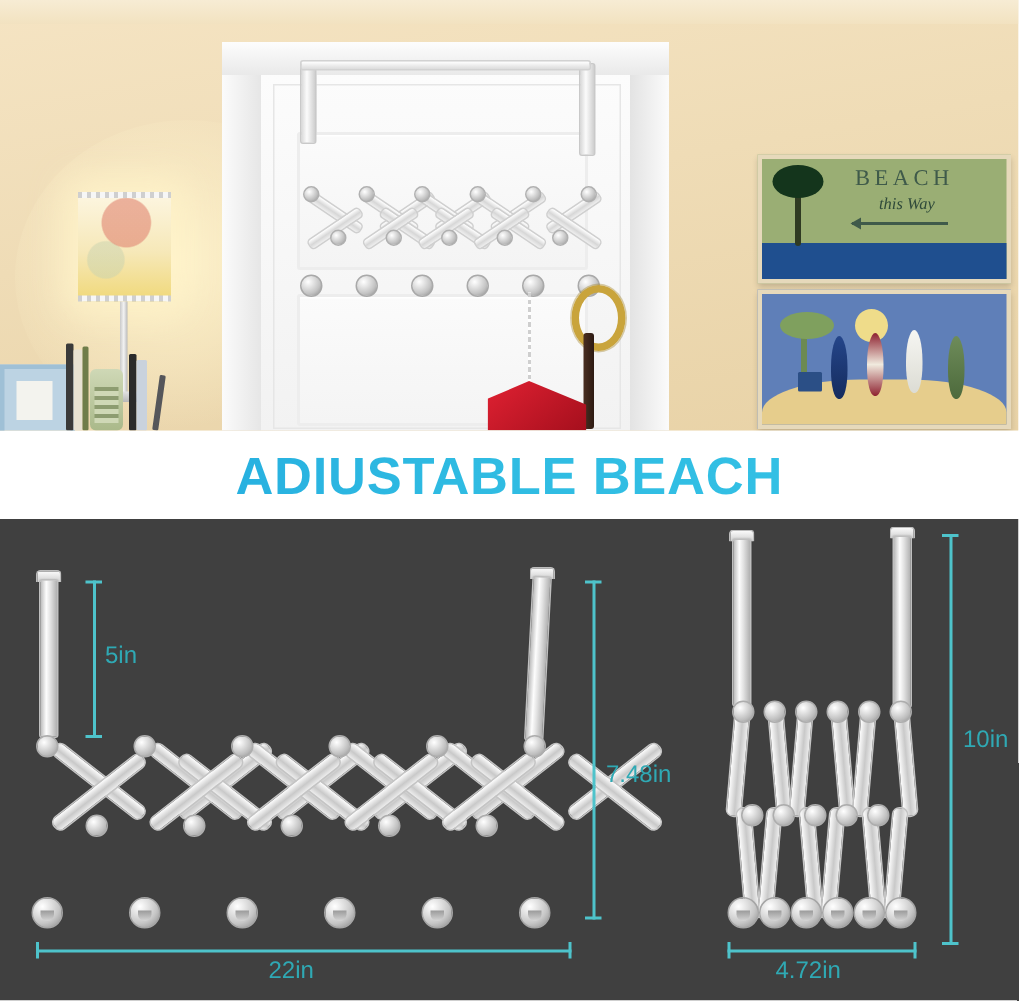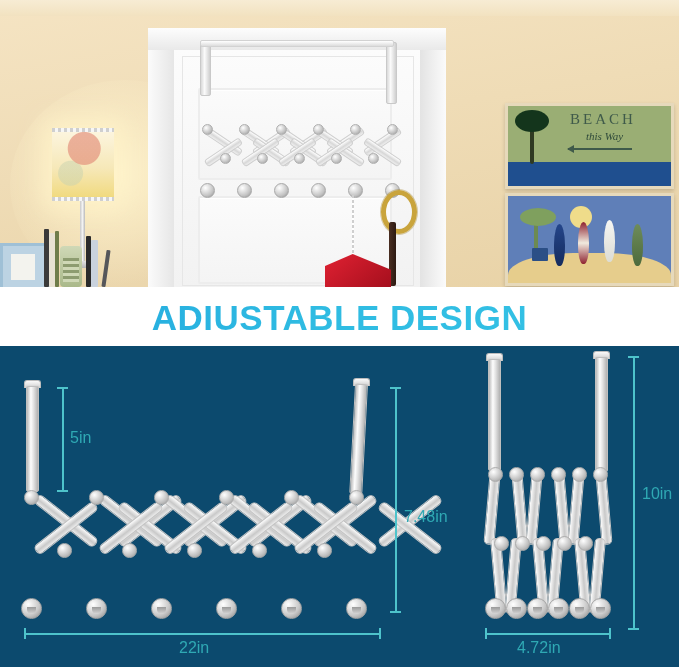--- a/index.html
+++ b/index.html
@@ -77,21 +77,21 @@
   .sun{position:absolute;left:62px;top:10px;width:22px;height:22px;border-radius:50%;background:#efdc8a;}
   .board{position:absolute;width:11px;height:42px;border-radius:50% 50% 45% 45%;}
 
   
   .title{position:absolute;left:0;top:298px;width:679px;text-align:center;font-size:35px;font-weight:bold;
      letter-spacing:.5px;font-family:"Liberation Sans",sans-serif;
      background:linear-gradient(90deg,#20A6DE 0%,#2FBBE2 45%,#35C3E6 100%);
      -webkit-background-clip:text;background-clip:text;color:transparent;-webkit-text-fill-color:transparent;}
 
   
-  .diagrams{position:absolute;left:0;top:346px;width:679px;height:321px;background:#0c4a6e;}
+  .diagrams{position:absolute;left:0;top:346px;width:679px;height:321px;background:#404040;}
   .dim-line{position:absolute;background:#4EC3CB;}
   .dim-v{width:2px;}
   .dim-h{height:2px;}
   .cap-h{position:absolute;width:2px;height:11px;background:#4EC3CB;}
   .cap-v{position:absolute;height:2px;width:11px;background:#4EC3CB;}
   .dim-label{position:absolute;color:#2FA9B4;font-size:16px;font-family:"Liberation Sans",sans-serif;white-space:nowrap;}
 
   .bracket{position:absolute;width:11px;border-radius:2px;
      background:linear-gradient(90deg,#b9b9b9,#fdfdfd 35%,#e2e2e2 60%,#b0b0b0);
      border:1px solid #bfbfbf;box-shadow:0 0 1px rgba(0,0,0,.12);}
@@ -212,21 +212,21 @@
       <div class="palm-trunk" style="left:26px;top:22px;width:4px;height:42px;background:#6c8a52;"></div>
       <div class="palm-top" style="left:12px;top:12px;width:36px;height:18px;background:#7fa05e;"></div>
       <div class="board" style="left:46px;top:28px;background:linear-gradient(180deg,#24458a,#152c5e);"></div>
       <div class="board" style="left:70px;top:26px;background:linear-gradient(180deg,#8e2230,#f0eade,#8e2230);"></div>
       <div class="board" style="left:96px;top:24px;background:linear-gradient(180deg,#f6f6f2,#dcdcd4);"></div>
       <div class="board" style="left:124px;top:28px;background:linear-gradient(180deg,#6e8c5a,#4d6a3c);"></div>
       <div class="books" style="left:24px;top:52px;width:16px;height:13px;background:#2b4f86;"></div>
     </div>
   </div>
 
-  <div class="title">ADIUSTABLE DESIGN</div>
+  <div class="title">ADIUSTABLE BEACH</div>
 
   <div class="diagrams">
 
     <div>
 
       <div class="bracket-hook" style="left:24px;top:34px;"></div>
       <div class="bracket" style="left:26px;top:40px;height:104px;"></div>
       <div class="bracket-hook" style="left:353px;top:32px;"></div>
       <div class="bracket" style="left:355px;top:38px;height:108px;transform:rotate(3deg);transform-origin:top center;"></div>
 

